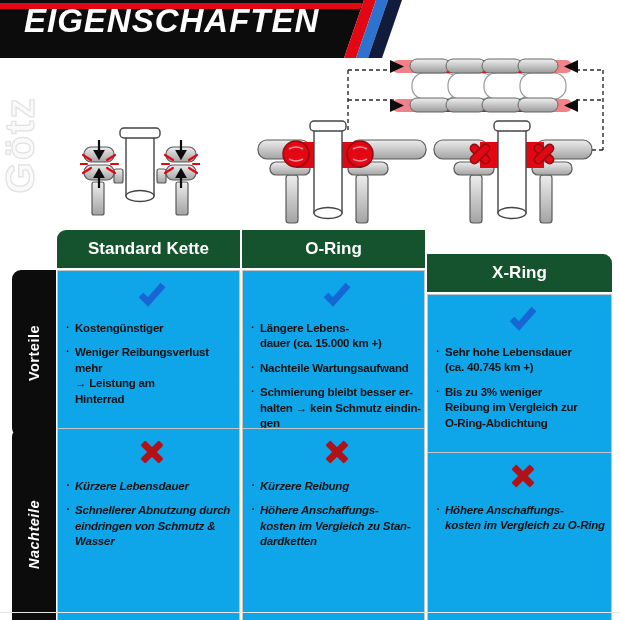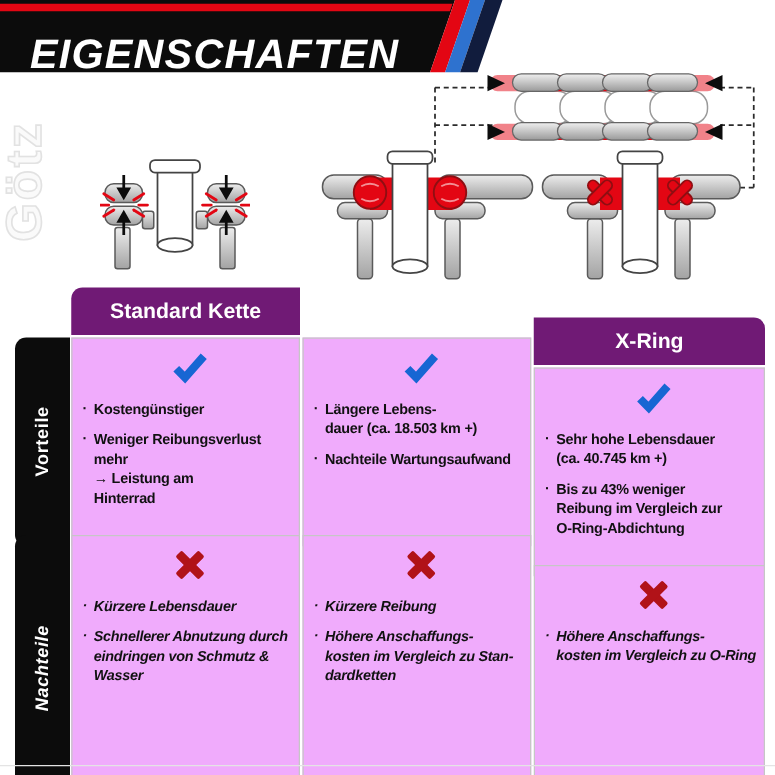--- a/index.html
+++ b/index.html
@@ -1,39 +1,39 @@
 <!DOCTYPE html>
 <html><head>
 <meta charset="utf-8">
 <style>
   html,body{margin:0;padding:0;background:#fff;}
   .page{position:relative;width:620px;height:620px;background:#fff;overflow:hidden;
         font-family:"Liberation Sans",sans-serif;color:#111;}
   
   .banner-svg{position:absolute;left:0;top:0;}
-  .banner-title{position:absolute;left:24px;top:24px;width:330px;height:40px;
+  .banner-title{position:absolute;left:24px;top:2px;width:330px;height:40px;
     color:#fff;font-size:33px;font-weight:800;font-style:italic;letter-spacing:1px;
     white-space:nowrap;}
   
   .watermark{position:absolute;left:-70px;top:123px;width:180px;height:44px;
     transform:rotate(-90deg);text-align:center;font-size:40px;font-weight:700;
     color:#fafafa;-webkit-text-stroke:1.3px #e2e2e2;letter-spacing:2px;}
   
   .abs{position:absolute;}
   
-  .hcell{position:absolute;top:230px;height:38px;background:#701a75;color:#fff;
+  .hcell{position:absolute;top:230px;height:38px;background:#14532d;color:#fff;
     display:flex;align-items:center;justify-content:center;font-size:17px;font-weight:700;}
   .c1{left:57px;width:183px;} .c2{left:242px;width:183px;} .c3{left:427px;width:185px;margin-top:24px;}
   .hcell.c1{border-radius:9px 0 0 0;} .hcell.c3{border-radius:0 9px 0 0;}
   .vlabel{position:absolute;left:12px;width:44px;background:#0c0c0c;
     border-radius:9px 0 0 9px;display:flex;align-items:center;justify-content:center;}
   .vlabel span{writing-mode:vertical-rl;transform:rotate(180deg);color:#fff;
     font-size:14.5px;font-weight:700;letter-spacing:.5px;}
   .r1{top:270px;height:167px;} .r2{top:428px;height:212px;font-style:italic;}
-  .cell{position:absolute;background:#f0abfc;border:1px solid #c6c6c6;box-sizing:border-box;
+  .cell{position:absolute;background:#0ea5e9;border:1px solid #c6c6c6;box-sizing:border-box;
     padding:10px 2px 0 8px;}
   .cell.r2.c3{border-radius:0 0 10px 0;}
   .mark{text-align:center;height:30px;}
   .cell ul{list-style:none;margin:10px 0 0 0;padding:0;}
   .cell li{position:relative;padding-left:9px;margin-bottom:9px;font-size:11.5px;
     font-weight:700;line-height:1.34;letter-spacing:-0.2px;white-space:pre-line;}
   .cell li::before{content:"·";position:absolute;left:0;top:-1px;font-weight:900;}
   .hairline{position:absolute;left:0;top:612px;width:620px;height:1px;background:#e4e4e4;}
 </style>
 </head>
@@ -211,20 +211,21 @@
   <svg class="banner-svg" width="410" height="58" viewBox="0 0 410 58">
     <polygon points="0,0 364,0 344,58 0,58" fill="#0c0c0c"></polygon>
     <polygon points="0,3 362,3 360,9 0,9" fill="#e30613"></polygon>
     <polygon points="364,0 376,0 356,58 344,58" fill="#e30613"></polygon>
     <polygon points="376,0 388,0 368,58 356,58" fill="#2e72cf"></polygon>
     <polygon points="388,0 402,0 382,58 368,58" fill="#111c3d"></polygon>
   </svg>
   <div class="banner-title">EIGENSCHAFTEN</div>
 
   <div class="hcell c1">Standard Kette</div>
+  <div class="hcell c2">O-Ring</div>
   <div class="hcell c3">X-Ring</div>
 
   <div class="vlabel r1">
     <span>Vorteile</span>
   </div>
   <div class="vlabel r2">
     <span>Nachteile</span>
   </div>
 
   <div class="cell r1 c1">
@@ -241,34 +242,37 @@
     </ul>
   </div>
   <div class="cell r1 c2">
     <div class="mark">
       <svg width="34" height="27" viewBox="0 0 34 27">
           <path d="M6 14 L13 21 L28 4" stroke="#1766d3" stroke-width="6.5" fill="none"></path>
         </svg>
     </div>
     <ul>
       <li>Längere Lebens-
-dauer (ca. 18.503 km +)</li>
+dauer (ca. 15.000 km +)</li>
       <li>Nachteile Wartungsaufwand</li>
+      <li>Schmierung  bleibt besser er-
+halten → kein Schmutz eindin-
+gen</li>
     </ul>
   </div>
   <div class="cell r1 c3">
     <div class="mark">
       <svg width="34" height="27" viewBox="0 0 34 27">
           <path d="M6 14 L13 21 L28 4" stroke="#1766d3" stroke-width="6.5" fill="none"></path>
         </svg>
     </div>
     <ul>
       <li>Sehr hohe Lebensdauer
 (ca. 40.745 km +)</li>
-      <li>Bis zu 43% weniger
+      <li>Bis zu 3% weniger
 Reibung im Vergleich zur
 O-Ring-Abdichtung</li>
     </ul>
   </div>
 
   <div class="cell r2 c1">
     <div class="mark">
       <svg width="28" height="26" viewBox="0 0 28 26">
         <g fill="#b11218">
             <rect x="1" y="9.5" width="26" height="7" rx="1.5" transform="rotate(45 14 13)"></rect>

